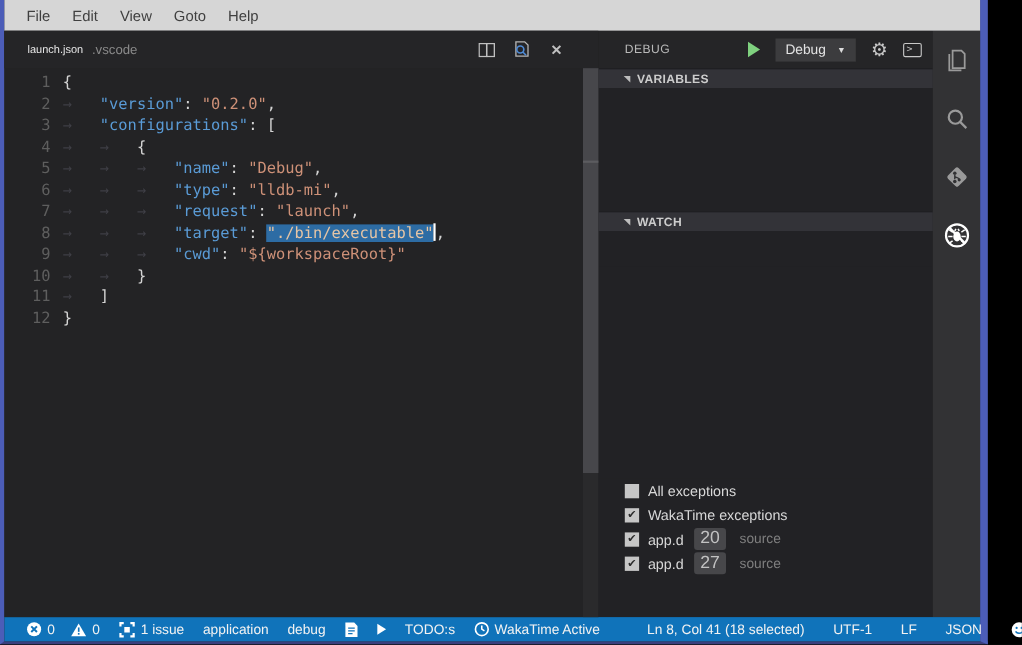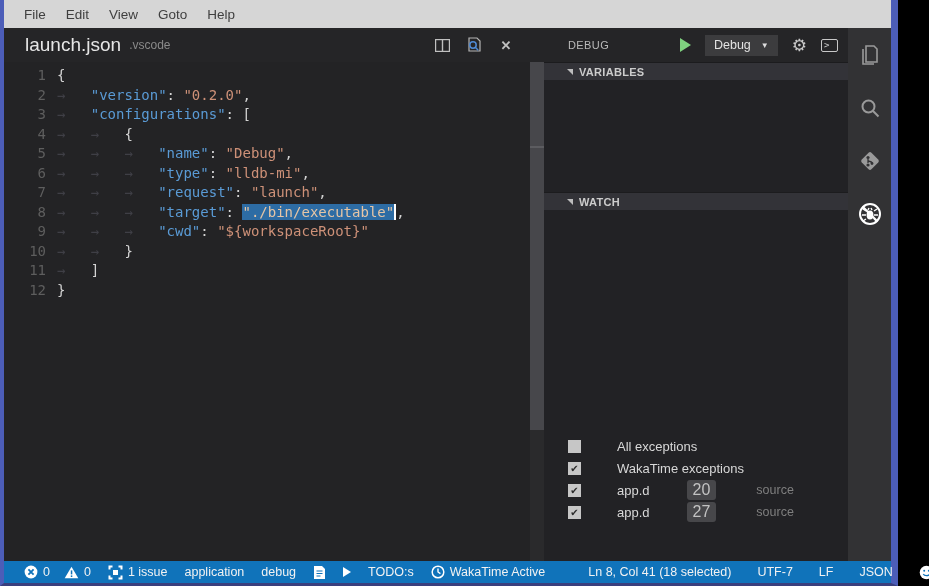--- a/index.html
+++ b/index.html
@@ -19,21 +19,21 @@
     border-right:7px solid var(--window_border);border-bottom:3px solid var(--window_border_dark);
     display:flex;flex-direction:column;background:var(--editor_bg);}
   
   .menubar{height:28px;background:var(--menubar_bg);display:flex;align-items:center;
     padding-left:10px;flex:none;}
   .menu-item{color:var(--menubar_fg);font-size:13.5px;padding:0 10px;cursor:default;}
   
   .main{flex:1;display:flex;min-height:0;}
   .editor-group{flex:1;position:relative;display:flex;flex-direction:column;background:var(--editor_bg);}
   .tabbar{height:34px;background:var(--chrome_bg);display:flex;align-items:center;padding:0 12px 0 21px;flex:none;}
-  .tab-title{color:#e6e6e6;font-size:19px;}
+  .tab-title{color:#e6e6e6;font-size:10px;}
   .tab-detail{color:#8a8a8a;font-size:12px;margin-left:8px;}
   .tab-actions{margin-left:auto;display:flex;align-items:center;gap:16px;padding-right:18px;}
   .tab-actions .icon{width:16px;height:16px;display:flex;align-items:center;justify-content:center;color:#c0c0c0;}
   .close-x{color:#c8c8c8;font-size:13px;font-weight:bold;}
   
   .code{flex:1;padding-top:4px;font-family:"DejaVu Sans Mono",monospace;font-size:14px;line-height:19.5px;white-space:pre;overflow:hidden;}
   .code-line{display:flex;}
   .ln{width:42px;text-align:right;color:var(--line_number);flex:none;}
   .src{margin-left:11px;}
   .tab{color:var(--tab_arrow);}
@@ -54,21 +54,21 @@
   .cfg-caret{font-size:8px;margin-left:10px;color:#dddddd;}
   .gear{color:#c8c8c8;font-size:17px;line-height:1;}
   .console-icon{width:17px;height:13px;border:1px solid #c8c8c8;border-radius:2px;color:#c8c8c8;
     font-size:9px;line-height:11px;padding-left:2px;font-family:"DejaVu Sans Mono",monospace;}
   .section-header{height:18px;background:var(--panel_header_bg);display:flex;align-items:center;
     padding-left:23px;flex:none;border-top:1px solid #1c1c1e;}
   .twistie{width:0;height:0;border-top:6px solid #bdbdbd;border-left:6px solid transparent;margin-right:6px;}
   .section-label{color:#cccccc;font-size:11px;font-weight:bold;letter-spacing:.3px;}
   .section-body{background:var(--panel_body_bg);flex:none;}
   .bp-list{background:var(--panel_body_bg);flex:1;}
-  .bp-row{height:22px;display:flex;align-items:center;padding-left:24px;gap:28px;}
+  .bp-row{height:22px;display:flex;align-items:center;padding-left:24px;}
   .checkbox{width:13px;height:13px;background:#c6c6c6;flex:none;margin-right:8px;
     display:flex;align-items:center;justify-content:center;font-size:10px;color:#2b2b2b;}
   .bp-label{color:#d8d8d8;font-size:13px;}
   .bp-badge{background:#47474a;color:#c2c2c2;font-size:16px;padding:1px 6px;border-radius:3px;margin-left:9px;}
   .bp-detail{color:#7f7f7f;font-size:12.5px;margin-left:12px;}
   
   .activity-bar{width:43px;flex:none;background:var(--activity_bg);display:flex;flex-direction:column;align-items:center;padding-top:14px;gap:27px;}
   .activity-item{width:26px;height:26px;display:flex;align-items:center;justify-content:center;color:#9a9a9a;}
   .activity-item.active{color:#ffffff;}
   
@@ -262,21 +262,21 @@
           </svg>
       </span>
       <span>WakaTime Active</span>
     </span>
 
     <span class="sb-right">
       <span class="sb-item">
         <span>Ln 8, Col 41 (18 selected)</span>
       </span>
       <span class="sb-item">
-        <span>UTF-7</span>
+        <span>UTF-1</span>
       </span>
       <span class="sb-item">
         <span>LF</span>
       </span>
       <span class="sb-item">
         <span>JSON</span>
       </span>
       <span class="sb-item">
         <svg width="15" height="15" viewBox="0 0 15 15">
             <circle cx="7.5" cy="7.5" r="6.8" fill="#ffffff"></circle>

